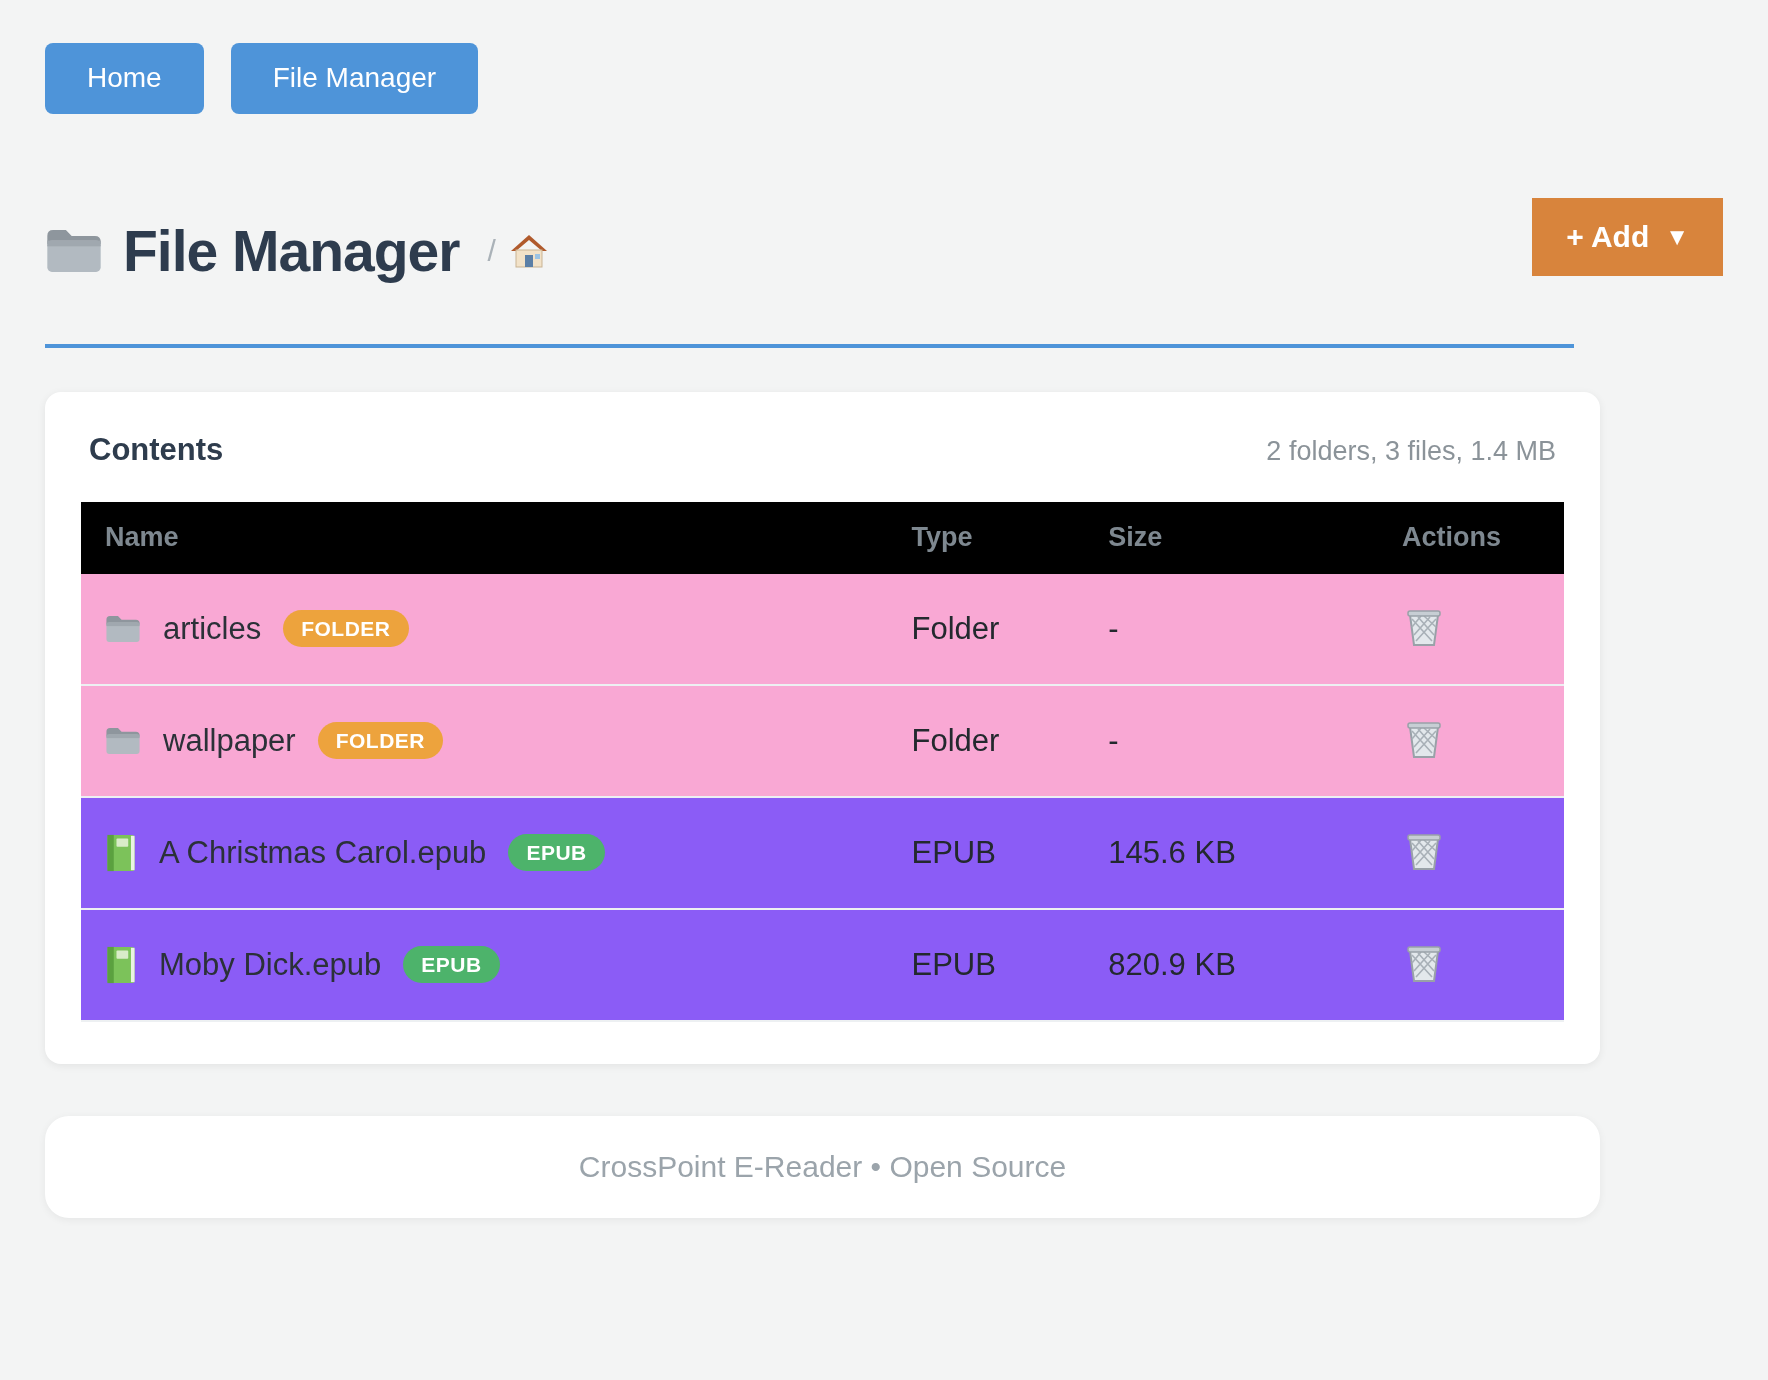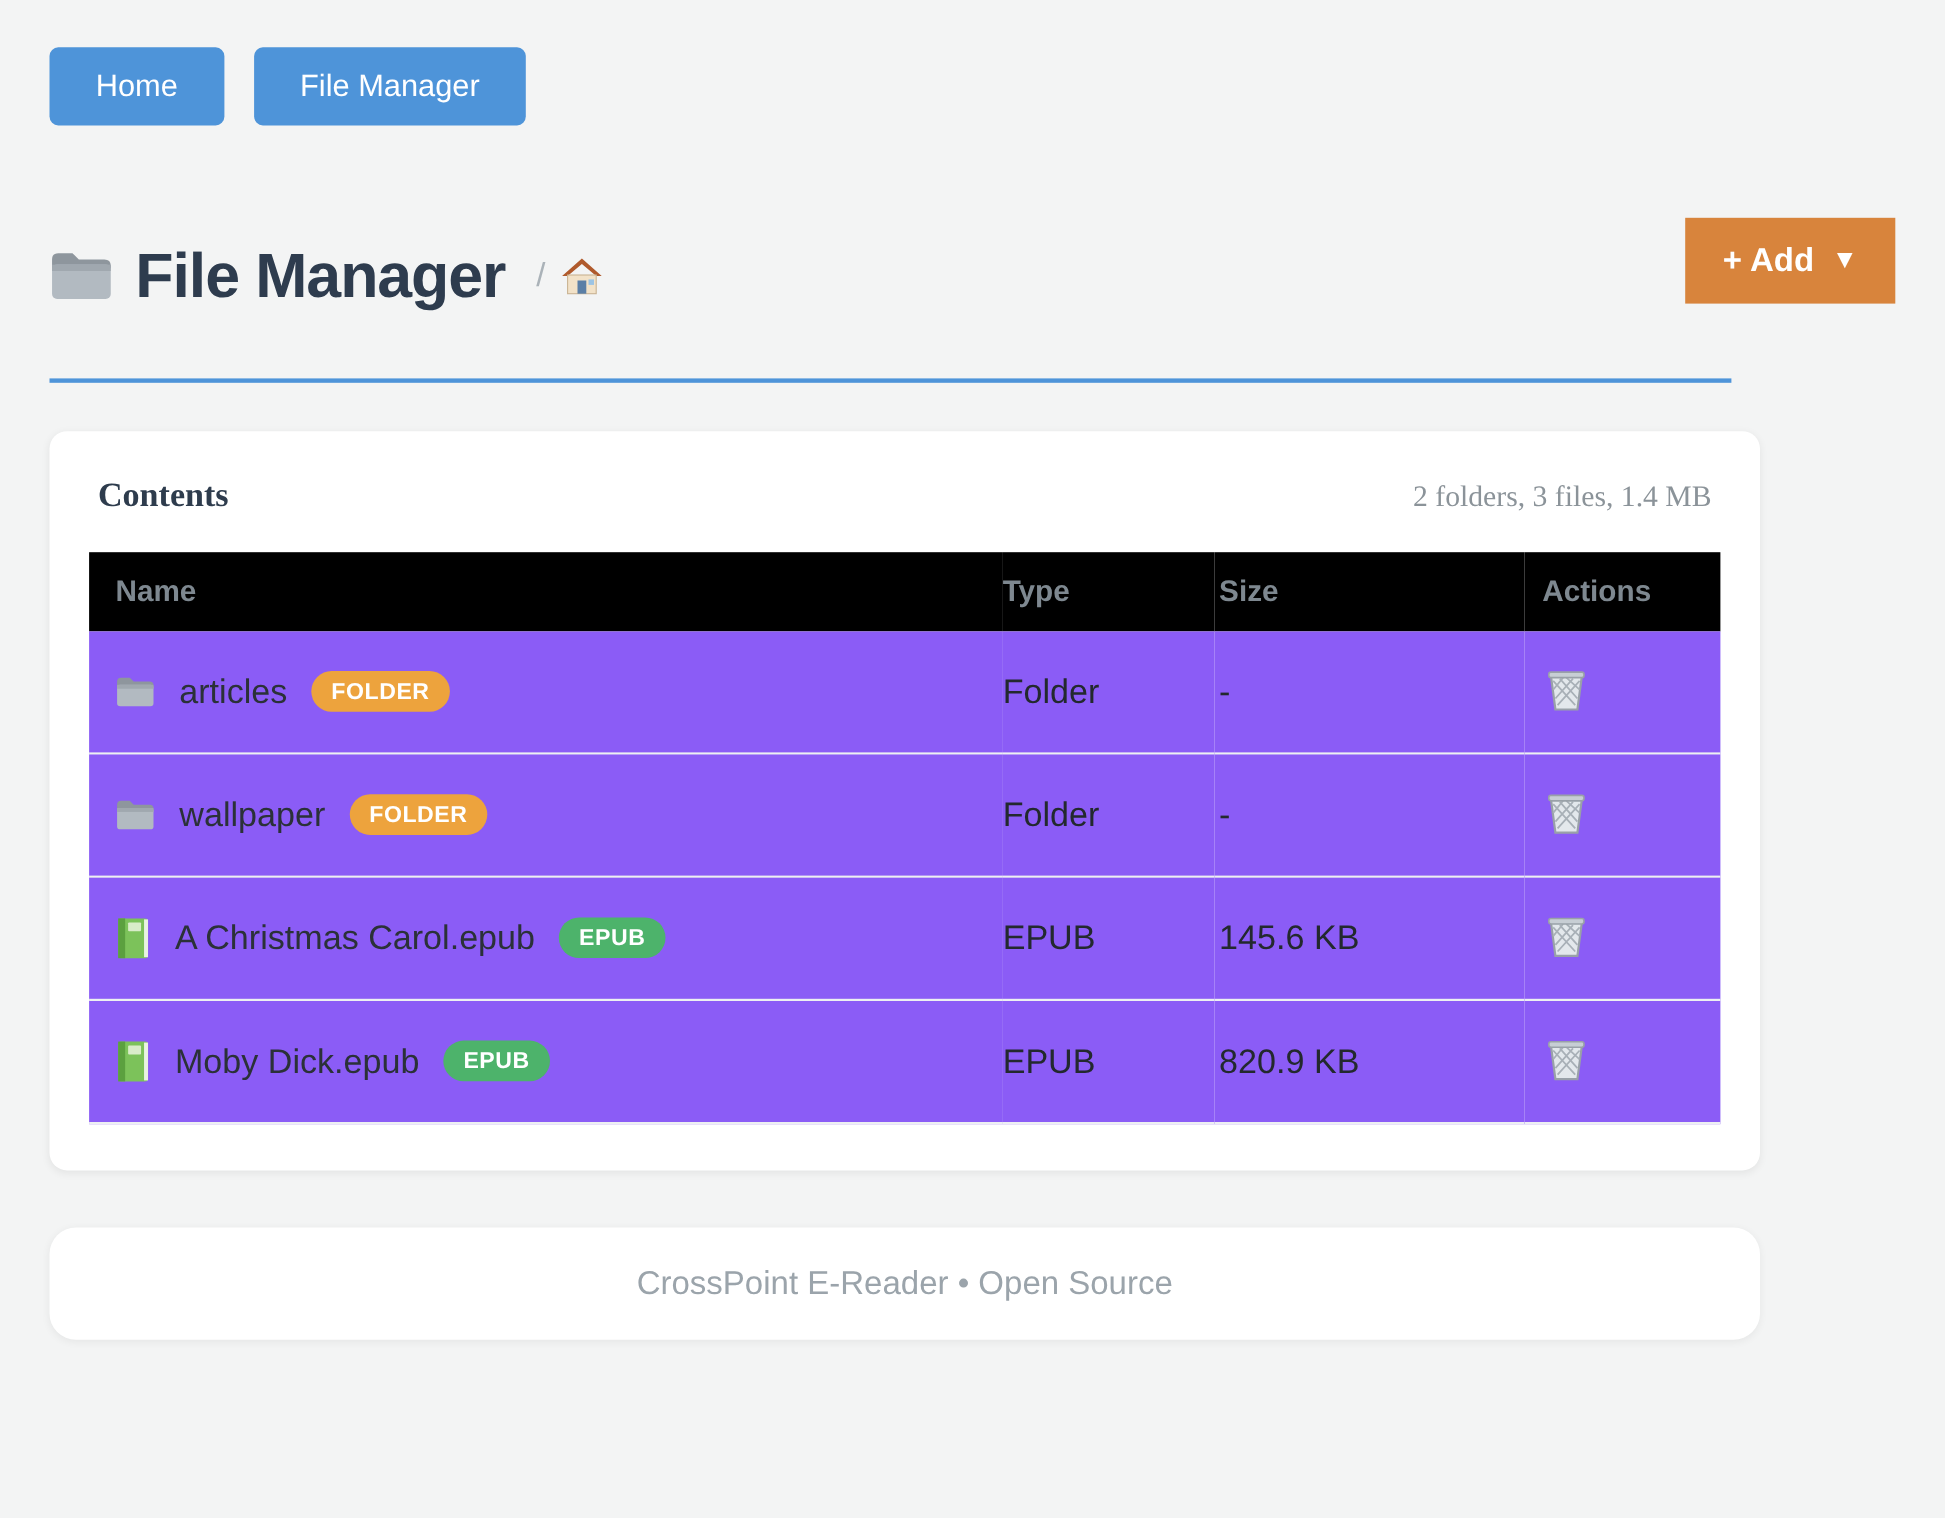--- a/index.html
+++ b/index.html
@@ -52,21 +52,21 @@
 
   
   .card {
     margin-top: 44px; width: 1555px;
     background: #ffffff; border-radius: 16px;
     box-shadow: 0 2px 8px rgba(0,0,0,0.07);
     padding: 40px 36px 42px 36px;
   }
   .card-head {
     display: flex; align-items: baseline; justify-content: space-between;
-    padding: 0 8px; margin-bottom: 34px; font-family: Liberation Serif, serif;
+    padding: 0 8px; margin-bottom: 34px;
   }
   .card-title { font-size: 31px; font-weight: bold; color: #2e3c4d; }
   .card-summary { font-size: 27px; color: #8b9399; }
 
   table.files {
     width: 100%; border-collapse: separate; border-spacing: 0;
   }
   th {
     background: #000000; color: #7e8890;
     font-size: 27px; font-weight: bold; text-align: left;
@@ -74,21 +74,21 @@
   }
   td {
     font-size: 31px; color: #23292e;
     height: 112px; vertical-align: middle;
     border-bottom: 2px solid #edf0f2;
   }
   .col-name  { width: 56%; padding-left: 24px; }
   .col-type  { width: 13%; }
   .col-size  { width: 19%; padding-left: 4px; }
   .col-act   { width: 12%; padding-left: 16px; }
-  tr.row-folder td { background: #8b5cf6; }
+  tr.row-folder td { background: #f9a8d4; }
   tr.row-epub td   { background: #8b5cf6; }
 
   .name-cell { display: flex; align-items: center; gap: 22px; }
   .row-icon { width: 36px; height: 32px; flex: none; }
   .row-icon.book { width: 32px; height: 38px; }
   .file-name { color: #2b3138; }
   .badge {
     display: inline-block; color: #ffffff;
     font-size: 21px; font-weight: bold; letter-spacing: 0.5px;
     border-radius: 999px; padding: 8px 18px; line-height: 1;

